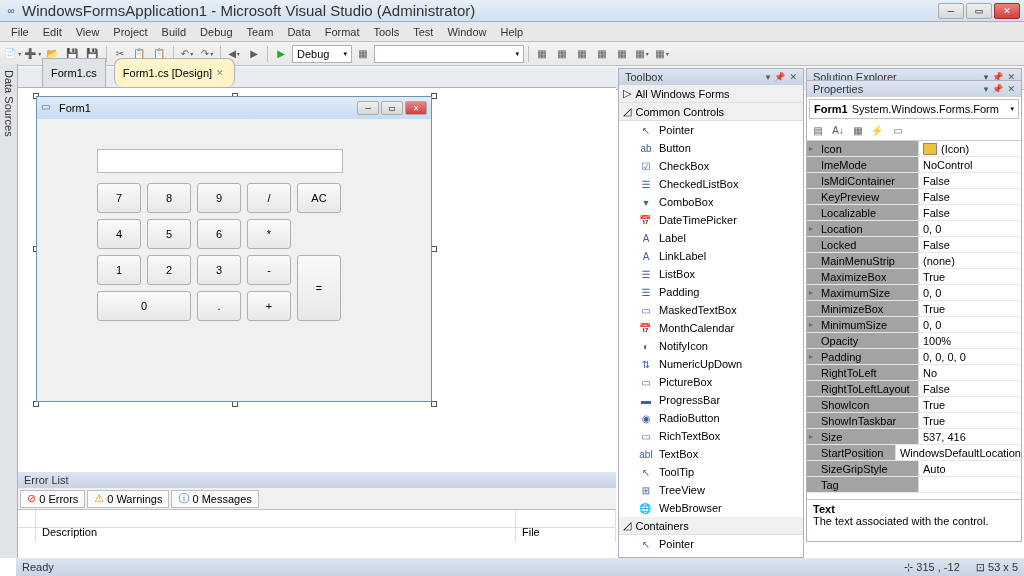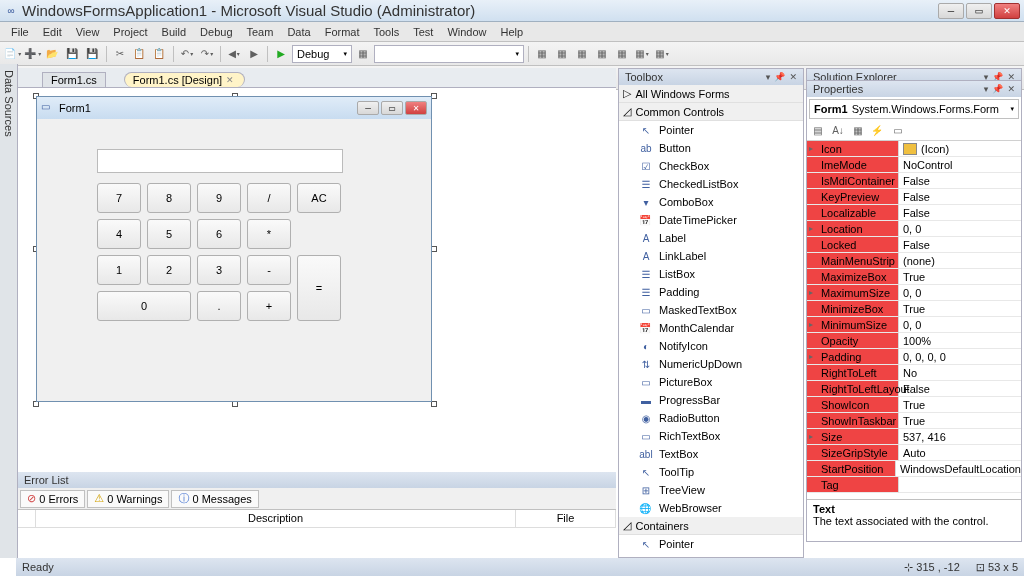--- a/index.html
+++ b/index.html
@@ -11,21 +11,21 @@
 .winbtn { width: 26px; height: 16px; background: linear-gradient(#f0f0f0, #d8d8d8); border: 1px solid #aaa; border-radius: 2px; display: flex; align-items: center; justify-content: center; font-size: 9px; cursor: pointer; }
 .winbtn.close { background: linear-gradient(#f08080, #d04040); color: #fff; border-color: #a03030; }
 .menubar { height: 20px; background: #e8e8e8; display: flex; align-items: center; padding: 0 4px; border-bottom: 1px solid #c0c0c0; }
 .menuitem { padding: 2px 7px; font-size: 11px; color: #333; cursor: pointer; }
 .toolbar { height: 24px; background: linear-gradient(#f4f4f4, #e8e8e8); display: flex; align-items: center; padding: 0 4px; border-bottom: 1px solid #c0c0c0; gap: 2px; }
 .tbtn { width: 18px; height: 18px; display: flex; align-items: center; justify-content: center; font-size: 10px; color: #606060; cursor: pointer; border-radius: 2px; }
 .tbtn.drop::after { content: "▾"; font-size: 6px; margin-left: 1px; }
 .tsep { width: 1px; height: 16px; background: #c0c0c0; margin: 0 2px; }
 .tcombo { height: 18px; border: 1px solid #b0b0c0; background: #fff; font-size: 11px; padding: 0 4px; display: flex; align-items: center; }
 .tabbar { height: 20px; background: #e8ecf0; display: flex; align-items: flex-end; padding-left: 24px; border-bottom: 1px solid #b0b0c0; position: relative; }
-.tab { height: 15px; padding: 0 8px; display: flex; align-items: center; gap: 4px; font-size: 11px; background: #e0e4e8; border: 1px solid #b0b0c0; border-bottom: none; margin-right: 18px; cursor: pointer; }
+.tab { height: 29px; padding: 0 8px; display: flex; align-items: center; gap: 4px; font-size: 11px; background: #e0e4e8; border: 1px solid #b0b0c0; border-bottom: none; margin-right: 8px; cursor: pointer; }
 .tab.active { background: #fff4c8; border-radius: 8px; }
 .tab-close { width: 10px; height: 10px; font-size: 9px; color: #888; cursor: pointer; }
 .siderail { position: absolute; left: 0; top: 64px; width: 18px; bottom: 18px; background: #e0e4e8; border-right: 1px solid #b0b0c0; writing-mode: vertical-rl; font-size: 11px; padding: 6px 2px; color: #333; }
 .main-area { position: absolute; left: 18px; top: 88px; width: 598px; height: 384px; background: #fff; }
 .designer { position: absolute; left: 18px; top: 8px; width: 404px; height: 316px; }
 .designer-form { width: 396px; height: 306px; background: #f0f0f0; border: 1px solid #7090b0; position: relative; }
 .designer-titlebar { height: 22px; background: linear-gradient(#e0ecf8, #c8dcf0); display: flex; align-items: center; padding: 0 4px; }
 .designer-icon { width: 14px; height: 14px; margin-right: 4px; font-size: 10px; color: #4060a0; }
 .designer-title { flex: 1; font-size: 11px; }
 .designer-winbtns { display: flex; gap: 2px; }
@@ -34,36 +34,36 @@
 .handle { position: absolute; width: 6px; height: 6px; background: #fff; border: 1px solid #555; }
 .form-body { padding: 30px 60px; }
 .calc-display { width: 246px; height: 24px; background: #fff; border: 1px solid #bbb; margin-bottom: 10px; }
 .calc-grid { display: grid; grid-template-columns: repeat(5, 44px); grid-auto-rows: 30px; gap: 6px 6px; }
 .calc-btn { background: linear-gradient(#fafafa,#e8e8e8); border: 1px solid #b0b0b0; border-radius: 3px; display: flex; align-items: center; justify-content: center; font-size: 11px; cursor: pointer; }
 .error-list { position: absolute; left: 18px; top: 472px; width: 598px; height: 86px; background: #fff; }
 .error-header { height: 16px; background: linear-gradient(#dde5f0,#c8d4e4); padding: 0 6px; font-size: 11px; display: flex; align-items: center; color: #333; }
 .error-tabs { height: 22px; background: #f0f0f0; display: flex; align-items: center; padding: 2px; gap: 2px; border-bottom: 1px solid #c0c0c0; }
 .error-tab { height: 18px; padding: 0 6px; display: flex; align-items: center; gap: 3px; font-size: 11px; border: 1px solid #c0c0c0; background: #fafafa; }
 .error-cols { height: 18px; display: flex; border-bottom: 1px solid #ddd; font-size: 11px; }
-.error-col { padding: 2px 6px; border-right: 1px solid #ddd; text-align: center; }
+.error-col { padding: 16px 6px; border-right: 1px solid #ddd; }
 .panel { position: absolute; background: #fff; border: 1px solid #b0b0c0; display: flex; flex-direction: column; }
 .panel-header { height: 16px; background: linear-gradient(#dde5f0,#c8d4e4); padding: 0 6px; font-size: 11px; display: flex; align-items: center; color: #333; justify-content: space-between; }
 .panel-header-btns { display: flex; gap: 4px; font-size: 9px; color: #555; }
 .toolbox { left: 618px; top: 68px; width: 186px; height: 490px; }
 .toolbox-list { flex: 1; overflow: hidden; font-size: 11px; }
 .tbx-cat { padding: 2px 4px; background: #f0f0f0; display: flex; align-items: center; gap: 4px; border-bottom: 1px solid #e0e0e0; cursor: pointer; }
 .tbx-item { padding: 2px 4px 2px 20px; display: flex; align-items: center; gap: 6px; cursor: pointer; }
 .tbx-icon { width: 14px; height: 14px; display: flex; align-items: center; justify-content: center; font-size: 10px; color: #4060a0; }
 .solution { left: 806px; top: 68px; width: 216px; height: 28px; }
 .properties { left: 806px; top: 80px; width: 216px; height: 462px; }
 .prop-selector { height: 20px; border: 1px solid #c0c0c0; margin: 2px; display: flex; align-items: center; padding: 0 4px; font-size: 11px; gap: 4px; }
 .prop-toolbar { height: 20px; display: flex; align-items: center; padding: 0 2px; gap: 2px; border-bottom: 1px solid #d0d0d0; }
 .prop-grid { flex: 1; overflow: hidden; font-size: 11px; }
 .prop-row { display: flex; height: 16px; }
-.prop-name { width: 92px; padding-left: 14px; position: relative; background: #ef4444; border-right: 1px solid #d8d8d8; border-bottom: 1px solid #e8e8e8; display: flex; align-items: center; }
+.prop-name { width: 112px; padding-left: 14px; position: relative; background: #a3a3a3; border-right: 1px solid #d8d8d8; border-bottom: 1px solid #e8e8e8; display: flex; align-items: center; }
 .prop-name.exp::before { content: "▸"; position: absolute; left: 2px; font-size: 8px; color: #666; }
 .prop-val { flex: 1; padding-left: 4px; border-bottom: 1px solid #e8e8e8; display: flex; align-items: center; }
 .prop-desc { height: 42px; border-top: 1px solid #c0c0c0; padding: 3px 6px; font-size: 11px; }
 .prop-desc-title { font-weight: bold; }
 .statusbar { position: absolute; left: 16px; bottom: 0; right: 0; height: 18px; background: linear-gradient(#dde5f0,#c8d4e4); display: flex; align-items: center; padding: 0 6px; font-size: 11px; color: #333; justify-content: space-between; }
 .status-right { display: flex; gap: 16px; }
 </style>
 </head>
 <body>
 
@@ -472,26 +472,26 @@
       </div>
       <div class="prop-row">
         <div class="prop-name">ShowInTaskbar</div>
         <div class="prop-val">True</div>
       </div>
       <div class="prop-row">
         <div class="prop-name exp">Size</div>
         <div class="prop-val">537, 416</div>
       </div>
       <div class="prop-row">
+        <div class="prop-name">StartPosition</div>
+        <div class="prop-val">WindowsDefaultLocation</div>
+      </div>
+      <div class="prop-row">
         <div class="prop-name">SizeGripStyle</div>
         <div class="prop-val">Auto</div>
-      </div>
-      <div class="prop-row">
-        <div class="prop-name">StartPosition</div>
-        <div class="prop-val">WindowsDefaultLocation</div>
       </div>
       <div class="prop-row">
         <div class="prop-name">Tag</div>
         <div class="prop-val"></div>
       </div>
     </div>
   <div class="prop-desc">
     <div class="prop-desc-title">Text</div>
     <div>The text associated with the control.</div>
   </div>

